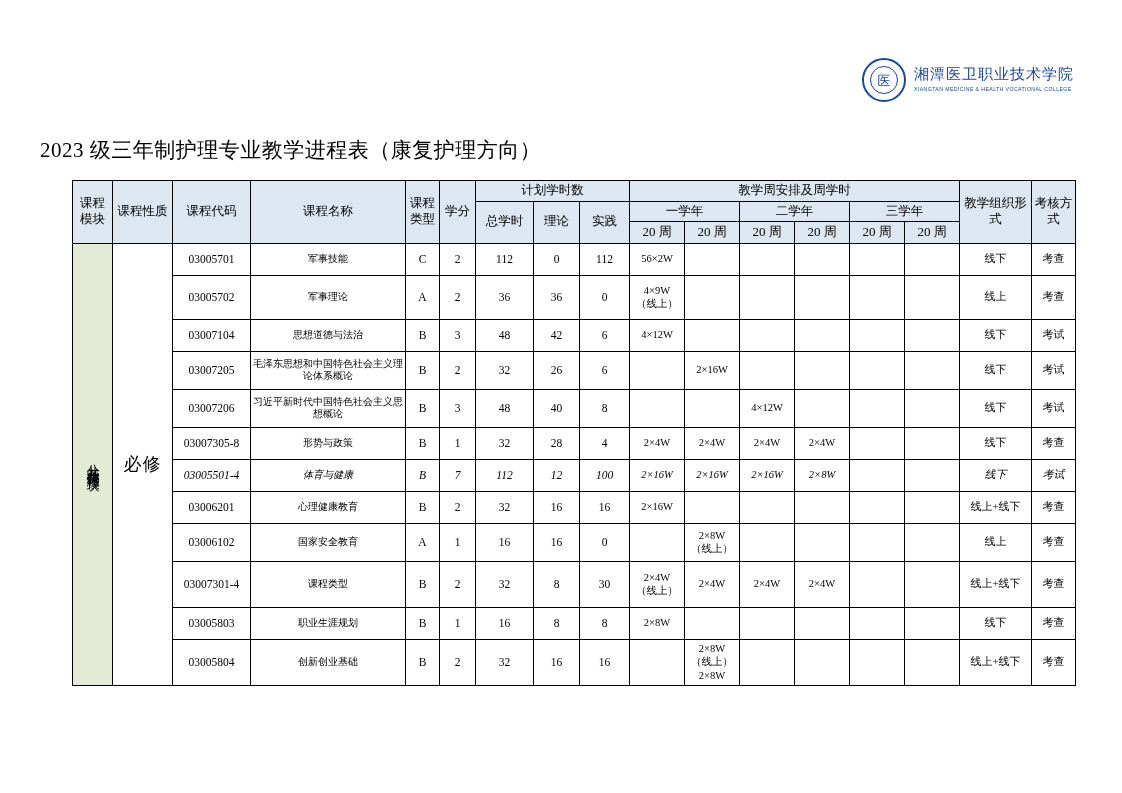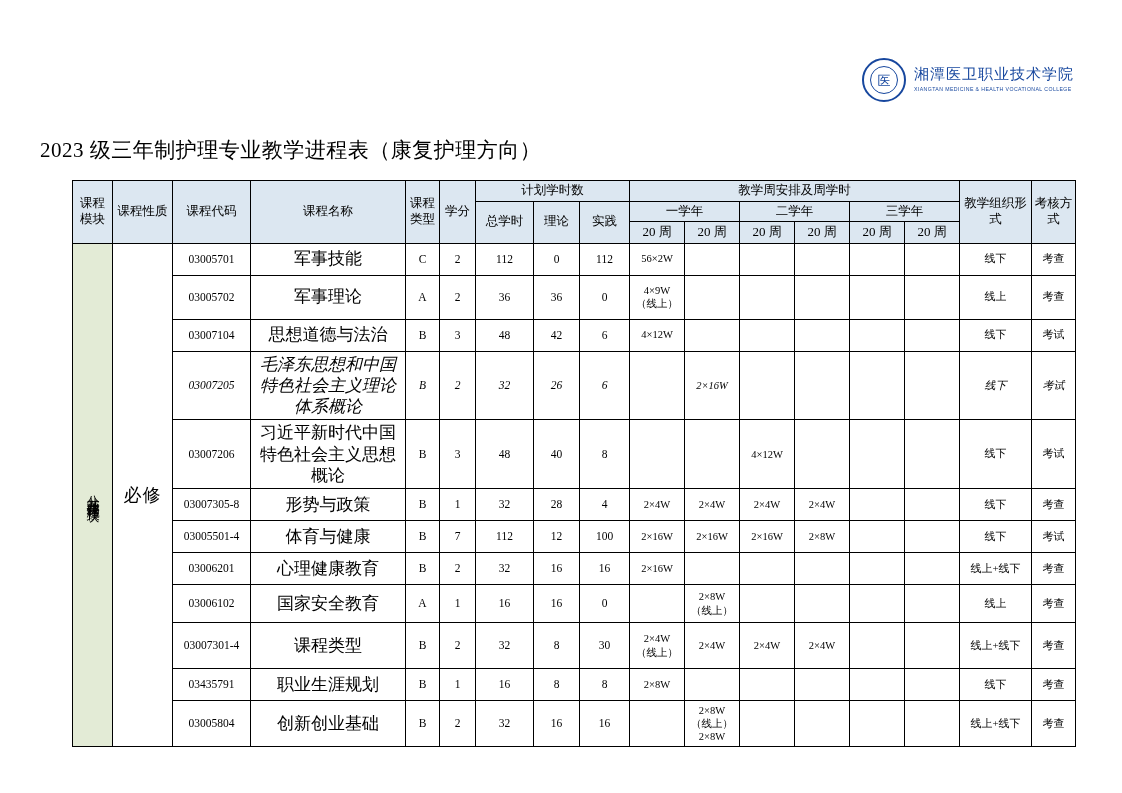--- a/index.html
+++ b/index.html
@@ -134,21 +134,21 @@
     letter-spacing: 1px;
     line-height: 1.35;
   }
   td.nature {
     font-size: 18px;
     letter-spacing: 1px;
   }
   td.cname {
     text-align: left;
     padding-left: 6px;
-    font-size: 17px;
+    font-size: 10px;
     line-height: 1.4;
   }
   td.code, td.ctype, td.credit, td.num {
     font-size: 11.5px;
   }
   td.wk {
     font-size: 10.5px;
     line-height: 1.25;
   }
   td.org, td.exam {
@@ -279,21 +279,21 @@
             <td class="num">6</td>
             <td class="wk">4×12W</td>
             <td class="wk"></td>
             <td class="wk"></td>
             <td class="wk"></td>
             <td class="wk"></td>
             <td class="wk"></td>
             <td class="org">线下</td>
             <td class="exam">考试</td>
           </tr>
-          <tr style="height: 38px; font-style: italic;">
+          <tr style="height: 38px;">
             <td class="code">03007205</td>
             <td class="cname">毛泽东思想和中国特色社会主义理论体系概论</td>
             <td class="ctype">B</td>
             <td class="credit">2</td>
             <td class="num">32</td>
             <td class="num">26</td>
             <td class="num">6</td>
             <td class="wk"></td>
             <td class="wk">2×16W</td>
             <td class="wk"></td>
@@ -330,21 +330,21 @@
             <td class="num">4</td>
             <td class="wk">2×4W</td>
             <td class="wk">2×4W</td>
             <td class="wk">2×4W</td>
             <td class="wk">2×4W</td>
             <td class="wk"></td>
             <td class="wk"></td>
             <td class="org">线下</td>
             <td class="exam">考查</td>
           </tr>
-          <tr style="height: 32px;">
+          <tr style="height: 32px; font-style: italic;">
             <td class="code">03005501-4</td>
             <td class="cname">体育与健康</td>
             <td class="ctype">B</td>
             <td class="credit">7</td>
             <td class="num">112</td>
             <td class="num">12</td>
             <td class="num">100</td>
             <td class="wk">2×16W</td>
             <td class="wk">2×16W</td>
             <td class="wk">2×16W</td>
@@ -399,21 +399,21 @@
             <td class="wk">2×4W<br>（线上）</td>
             <td class="wk">2×4W</td>
             <td class="wk">2×4W</td>
             <td class="wk">2×4W</td>
             <td class="wk"></td>
             <td class="wk"></td>
             <td class="org">线上+线下</td>
             <td class="exam">考查</td>
           </tr>
           <tr style="height: 32px;">
-            <td class="code">03435791</td>
+            <td class="code">03005803</td>
             <td class="cname">职业生涯规划</td>
             <td class="ctype">B</td>
             <td class="credit">1</td>
             <td class="num">16</td>
             <td class="num">8</td>
             <td class="num">8</td>
             <td class="wk">2×8W</td>
             <td class="wk"></td>
             <td class="wk"></td>
             <td class="wk"></td>

